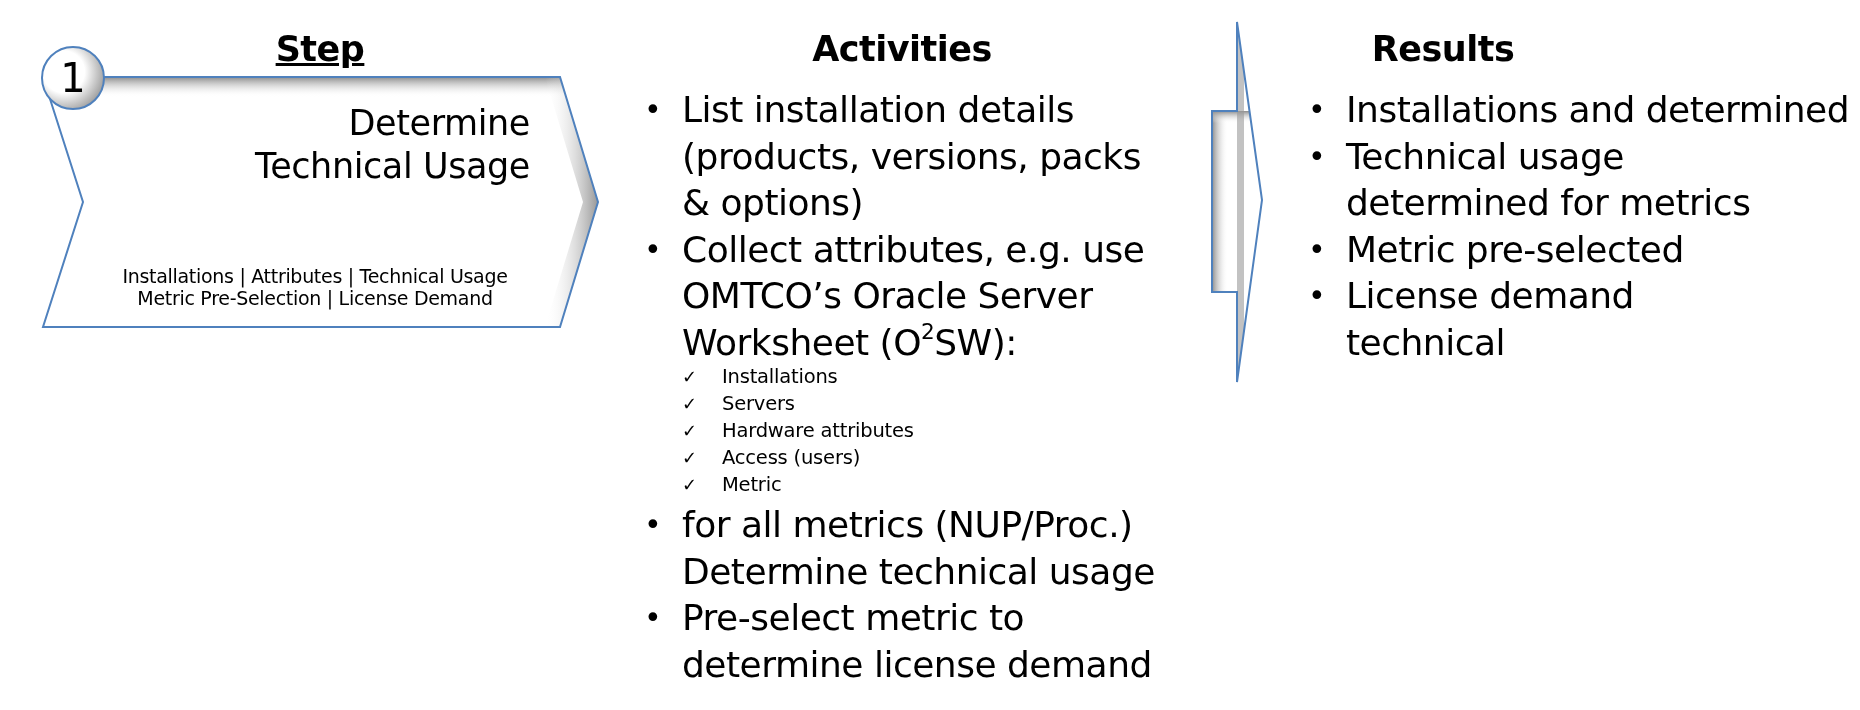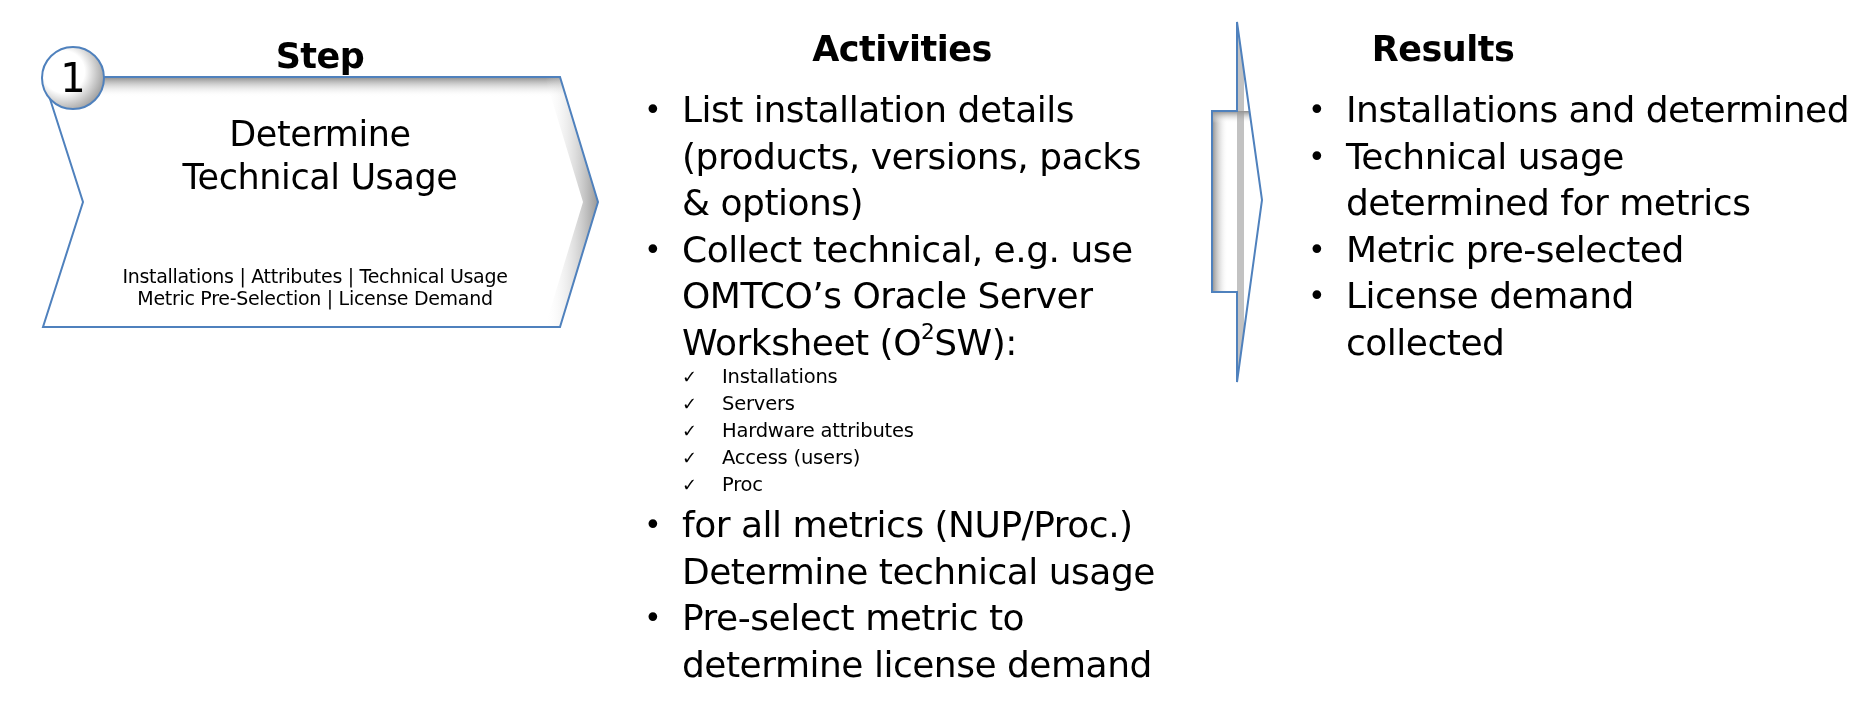--- a/index.html
+++ b/index.html
@@ -1,22 +1,22 @@
 <!DOCTYPE html>
 <html><head>
 <meta charset="utf-8">
 <style>
   html, body { margin: 0; padding: 0; background: #ffffff; }
   body { width: 1860px; height: 710px; position: relative; overflow: hidden;
          font-family: "DejaVu Sans", "Liberation Sans", sans-serif; color: #000; }
   svg.shapes { position: absolute; left: 0; top: 0; }
   .heading { position: absolute; font-weight: bold; font-size: 35px; line-height: 40px;
              text-align: center; white-space: nowrap; letter-spacing: -0.5px; }
-  .step-title { position: absolute; left: 110px; width: 420px; top: 113px;
-                font-size: 35px; line-height: 43px; text-align: center; letter-spacing: -0.4px; }
+  .step-title { position: absolute; left: 110px; width: 420px; top: 102px;
+                font-size: 35px; line-height: 43px; text-align: right; letter-spacing: -0.4px; }
   .step-sub { position: absolute; left: 70px; width: 490px; top: 265px;
               font-size: 19px; line-height: 22px; text-align: center; letter-spacing: -0.3px; }
   .step-num { position: absolute; left: 42px; top: 51px; width: 62px; height: 54px;
               font-size: 40px; line-height: 54px; text-align: center; }
   ul.bullets { list-style: none; margin: 0; padding: 0; position: absolute; }
   ul.bullets > li { position: relative; padding-left: 40px; font-size: 36px; line-height: 46.5px;
                     letter-spacing: -0.5px; }
   ul.bullets > li .bullet { position: absolute; left: 2px; top: 0; font-size: 30px; }
   ul.checks { list-style: none; margin: 0; padding: 0; }
   ul.checks > li { position: relative; padding-left: 40px; font-size: 19.5px; line-height: 27px;
@@ -75,21 +75,21 @@
     <polygon points="1237,22 1262,200 1237,382 1237,292 1212,292 1212,111 1237,111" fill="#ffffff"></polygon>
     <g clip-path="url(#arrowClip)">
       <rect x="1212" y="111" width="16" height="181" fill="url(#leftShade)"></rect>
       <rect x="1212" y="111" width="40" height="12" fill="url(#topShade)"></rect>
       <polygon points="1237,22 1244,70 1244,382 1237,382" fill="#9a9a9a" opacity="0.6"></polygon>
     </g>
     <polygon points="1237,22 1262,200 1237,382 1237,292 1212,292 1212,111 1237,111" fill="none" stroke="#4f81bd" stroke-width="2"></polygon>
   </g>
 </svg>
 
-<div class="heading" style="left:200px; width:240px; top:36px;">Step</div>
+<div class="heading" style="left:200px; width:240px; top:29px;text-decoration:underline;">Step</div>
 
 <div class="step-num">1</div>
 
 <div class="step-title">
   <div>Determine</div>
   <div>Technical Usage</div>
 </div>
 
 <div class="step-sub">
   <div>Installations | Attributes | Technical Usage</div>
@@ -100,29 +100,29 @@
 
 <ul class="bullets" style="left:642px; top:87px; width:540px;">
   <li>
     <span class="bullet">•</span>
     <div>List installation details</div>
     <div>(products, versions, packs</div>
     <div>&amp; options)</div>
   </li>
   <li>
     <span class="bullet">•</span>
-    <div>Collect technical, e.g. use</div>
+    <div>Collect attributes, e.g. use</div>
     <div>OMTCO’s Oracle Server</div>
     <div><span>Worksheet (O</span><sup>2</sup><span>SW):</span></div>
     <ul class="checks" style="margin-top:-3px; margin-bottom:4px;">
       <li><span class="check">✓</span><span>Installations</span></li>
       <li><span class="check">✓</span><span>Servers</span></li>
       <li><span class="check">✓</span><span>Hardware attributes</span></li>
       <li><span class="check">✓</span><span>Access (users)</span></li>
-      <li><span class="check">✓</span><span>Proc</span></li>
+      <li><span class="check">✓</span><span>Metric</span></li>
     </ul>
   </li>
   <li>
     <span class="bullet">•</span>
     <div>for all metrics (NUP/Proc.)</div>
     <div>Determine technical usage</div>
   </li>
   <li>
     <span class="bullet">•</span>
     <div>Pre-select metric to</div>
@@ -142,15 +142,15 @@
     <div>Technical usage</div>
     <div>determined for metrics</div>
   </li>
   <li>
     <span class="bullet">•</span>
     <div>Metric pre-selected</div>
   </li>
   <li>
     <span class="bullet">•</span>
     <div>License demand</div>
-    <div>collected</div>
+    <div>technical</div>
   </li>
 </ul>
 
 </body></html>

